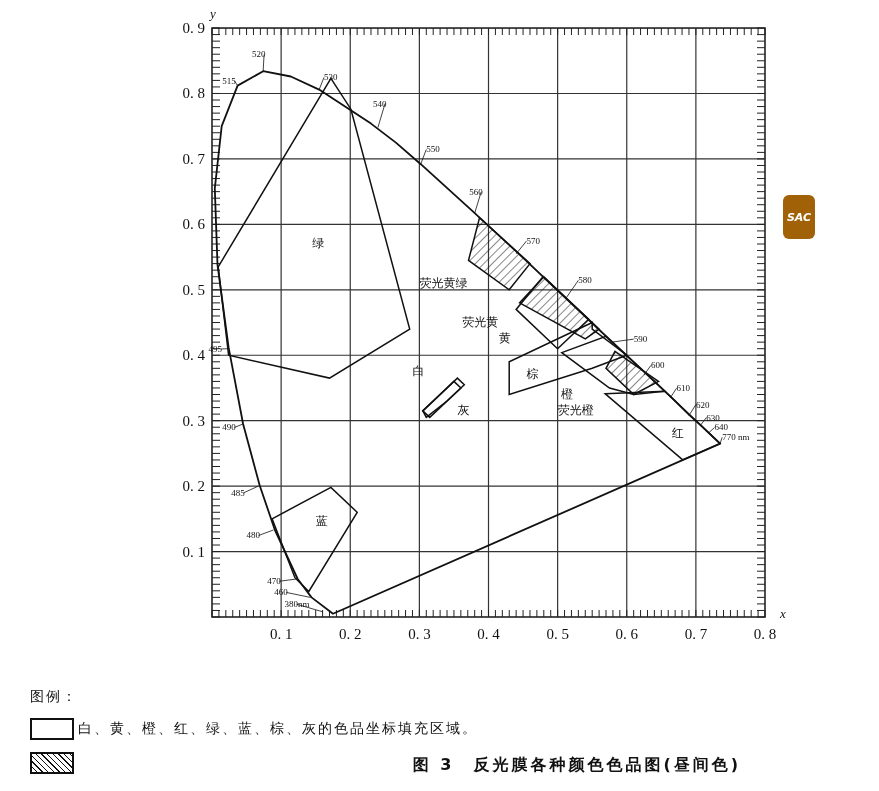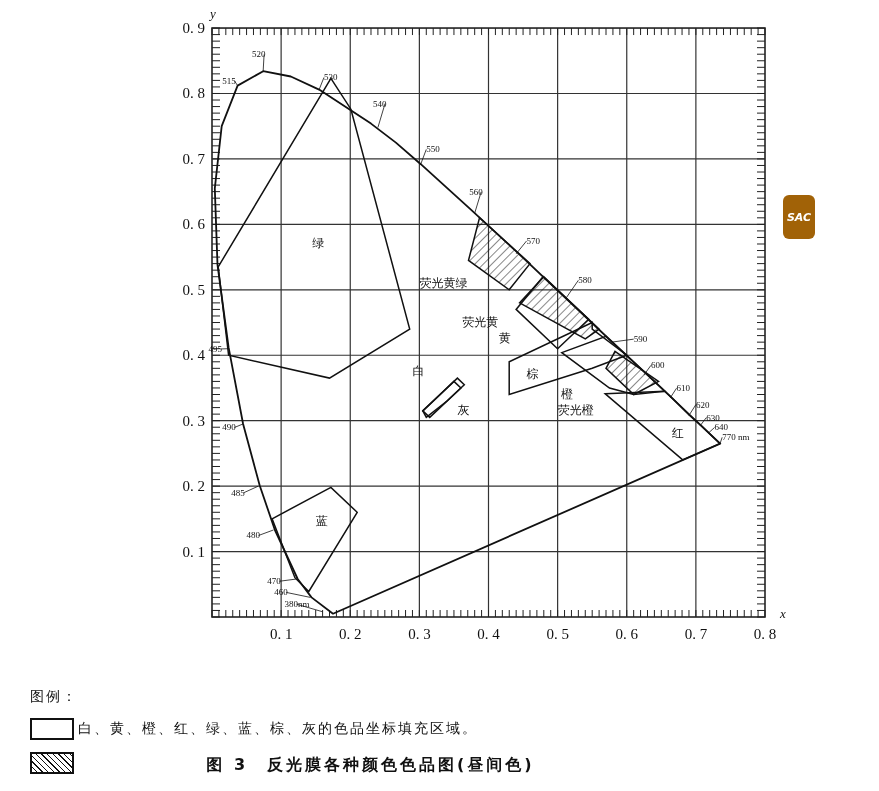--- a/index.html
+++ b/index.html
@@ -8,21 +8,21 @@
   .tick-label{font-family:"Liberation Serif","DejaVu Serif",serif;font-size:15px;fill:#111;}
   .wl{font-family:"Liberation Serif","DejaVu Serif",serif;font-size:9px;fill:#111;}
   .region-label{font-family:"DejaVu Sans",sans-serif;font-size:12px;fill:#111;}
   .axis-name{font-family:"Liberation Serif","DejaVu Serif",serif;font-style:italic;font-size:13px;fill:#111;}
   .legend{position:absolute;left:30px;top:652px;font-family:"DejaVu Sans",sans-serif;font-size:14px;color:#111;margin-top:36px;}
   .legend-title{margin-bottom:10px;letter-spacing:2px;}
   .legend-row{display:flex;align-items:center;height:26px;margin-bottom:8px;}
   .swatch{width:44px;height:22px;border:2px solid #111;box-sizing:border-box;margin-right:4px;}
   .swatch.hatch{background:repeating-linear-gradient(45deg,#fff 0 3px,#111 3px 4px);}
   .legend-text{letter-spacing:2px;}
-  .caption{position:absolute;left:0;width:741px;top:755px;text-align:center;font-family:"DejaVu Sans",sans-serif;font-weight:bold;font-size:16px;letter-spacing:3px;}
+  .caption{position:absolute;left:0;width:741px;top:755px;text-align:right;font-family:"DejaVu Sans",sans-serif;font-weight:bold;font-size:16px;letter-spacing:3px;}
   .watermark{position:absolute;left:783px;top:195px;width:32px;height:44px;background:#a16207;border-radius:6px;color:#fff;font:bold italic 11px "DejaVu Sans",sans-serif;display:flex;align-items:center;justify-content:center;}
 </style>
 </head>
 <body>
 
 <svg id="chart" width="879" height="650">
   <defs>
     <pattern id="hatch" patternUnits="userSpaceOnUse" width="6" height="6" patternTransform="rotate(45)">
       <line x1="0" y1="0" x2="0" y2="6" stroke="#111" stroke-width="1"></line>
     </pattern>

